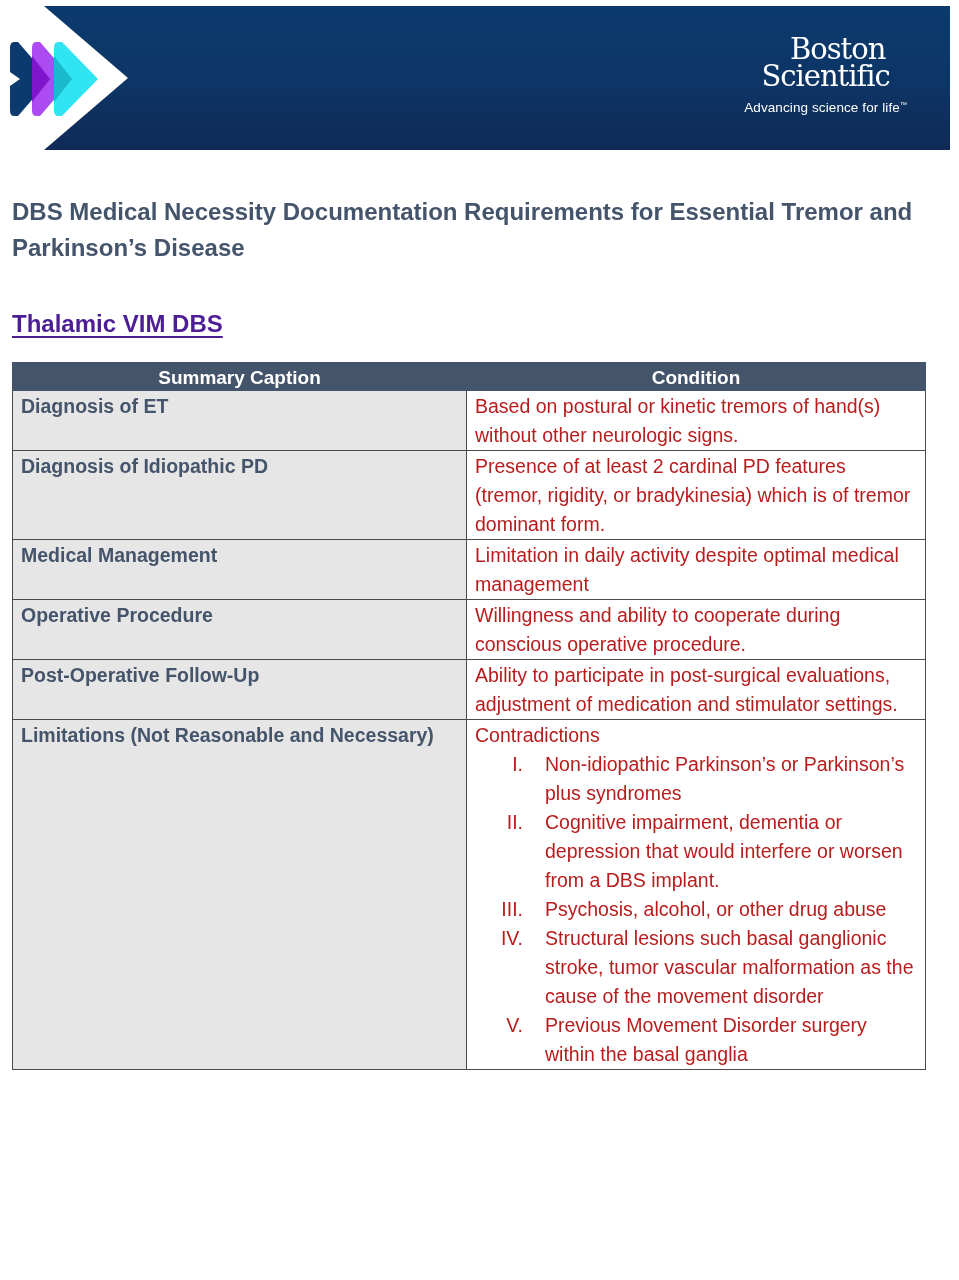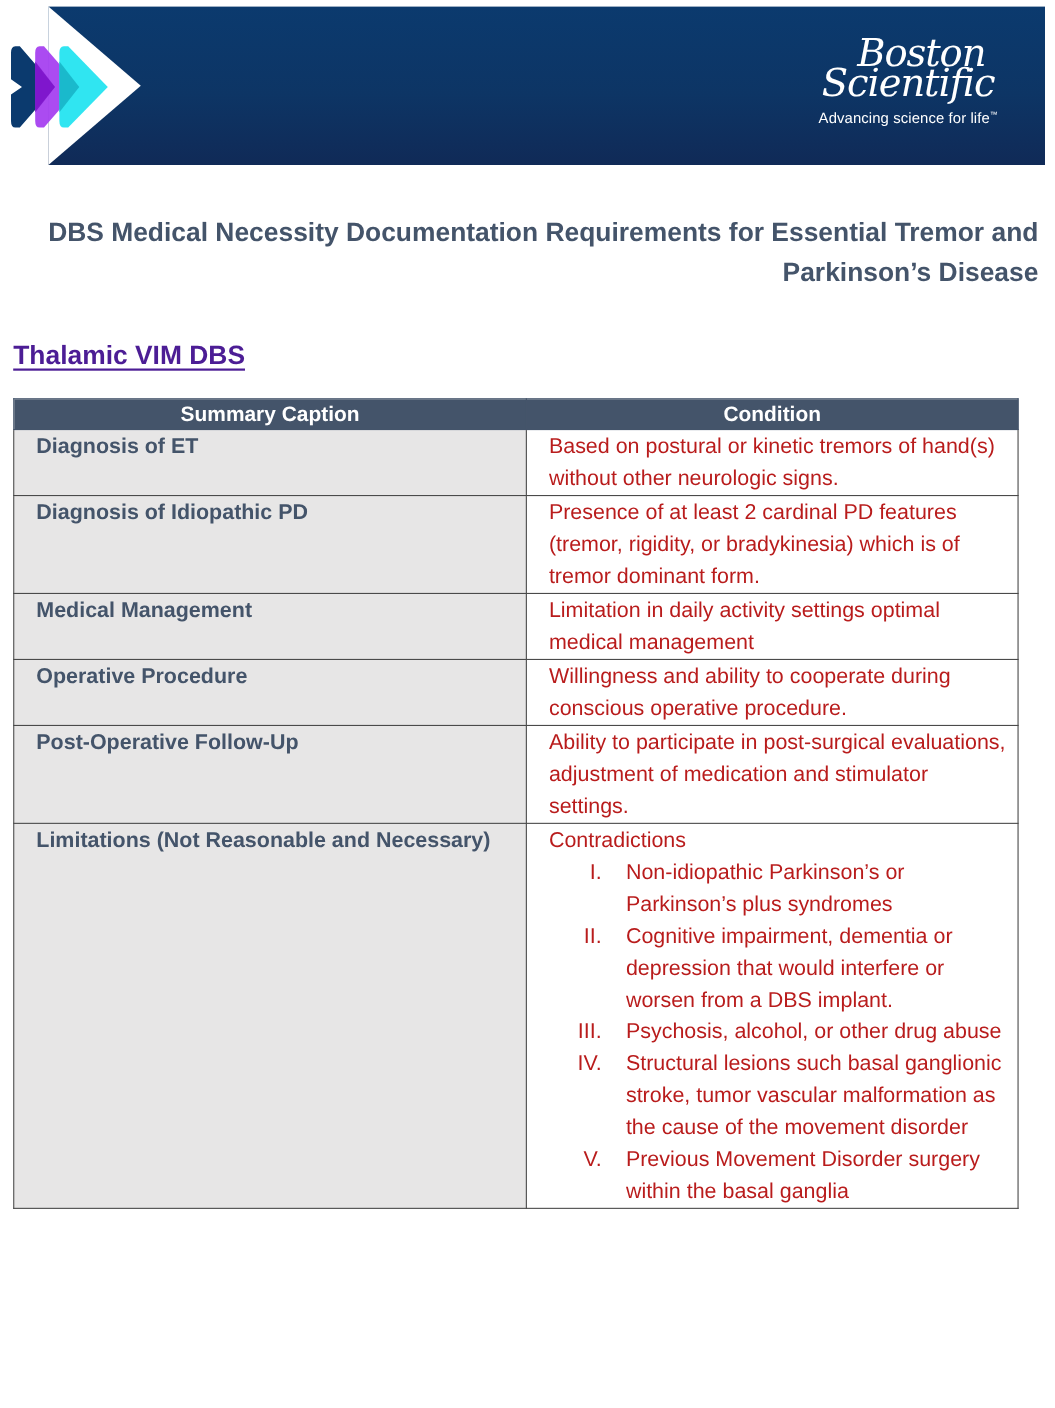--- a/index.html
+++ b/index.html
@@ -5,37 +5,37 @@
   html, body { margin: 0; padding: 0; background: #ffffff; }
   body { width: 959px; height: 1280px; position: relative; overflow: hidden;
          font-family: "Liberation Sans", sans-serif; color: #44546a; }
   .banner { position: absolute; left: 44px; top: 6px; width: 906px; height: 144px;
             background: linear-gradient(180deg, #0b3a6e 0%, #0d3565 55%, #102a57 100%); }
   .banner-notch { position: absolute; left: 0; top: 0; width: 0; height: 0;
             border-top: 72px solid transparent; border-bottom: 72px solid transparent;
             border-left: 84px solid #ffffff; }
   .chev-logo { position: absolute; left: 10px; top: 40px; width: 100px; height: 78px; }
   .brand { position: absolute; right: 52px; top: 36px; text-align: center; color: #ffffff; }
-  .brand-name { font-family: "DejaVu Serif", serif; font-size: 35px; line-height: 27px; letter-spacing: -1px; font-style: italic; }
+  .brand-name { font-family: "DejaVu Serif", serif; font-size: 29px; line-height: 27px; letter-spacing: -1px; }
   .brand-name div:first-child { padding-left: 24px; }
   .brand-tag { font-family: "Liberation Sans", sans-serif; font-size: 13.5px; margin-top: 10px; letter-spacing: 0.1px; }
   .brand-tag sup { font-size: 7px; }
 
-  .doc-title { position: absolute; left: 24px; top: 194px; width: 920px;
-               font-size: 24px; font-weight: bold; line-height: 36px; color: #44546a; text-align: right; }
+  .doc-title { position: absolute; left: 12px; top: 194px; width: 920px;
+               font-size: 24px; font-weight: bold; line-height: 36px; color: #44546a; }
   .section-title { position: absolute; left: 12px; top: 310px; font-size: 24px; font-weight: bold;
                    color: #4c1d95; text-decoration: underline; text-underline-offset: 4px; }
 
   table.req { position: absolute; left: 12px; top: 362px; width: 914px; border-collapse: collapse;
               font-size: 19.5px; line-height: 29px; }
   table.req th { background: #44546a; color: #ffffff; text-align: center; font-weight: bold;
                  padding: 2px 10px 0 10px; height: 25px; line-height: 25px; font-size: 19px;
                  border: 1px solid #44546a; }
   table.req th + th { border-left: 1px solid #5f6f85; margin-top: 13px; }
-  table.req td { border: 1.5px solid #4a4a4a; vertical-align: top; padding: 1px 10px 0 20px; }
+  table.req td { border: 1.5px solid #4a4a4a; vertical-align: top; padding: 1px 10px 0 8px; }
   table.req td.cap { width: 435px; background: #e7e6e6; font-weight: bold; color: #44546a; }
   table.req td.cond { background: #ffffff; color: #b91c1c; }
   ol.contra { list-style: none; margin: 0; padding: 0; }
   ol.contra li { display: flex; }
   ol.contra .num { width: 48px; text-align: right; padding-right: 22px; flex: none; }
   ol.contra .txt { flex: 1; }
 </style>
 </head>
 <body>
 
@@ -73,21 +73,21 @@
     <tr>
       <td class="cap">Diagnosis of ET</td>
       <td class="cond">Based on postural or kinetic tremors of hand(s) without other neurologic signs.</td>
     </tr>
     <tr>
       <td class="cap">Diagnosis of Idiopathic PD</td>
       <td class="cond">Presence of at least 2 cardinal PD features (tremor, rigidity, or bradykinesia) which is of tremor dominant form.</td>
     </tr>
     <tr>
       <td class="cap">Medical Management</td>
-      <td class="cond">Limitation in daily activity settings optimal medical management</td>
+      <td class="cond">Limitation in daily activity despite optimal medical management</td>
     </tr>
     <tr>
       <td class="cap">Operative Procedure</td>
       <td class="cond">Willingness and ability to cooperate during conscious operative procedure.</td>
     </tr>
     <tr>
       <td class="cap">Post-Operative Follow-Up</td>
       <td class="cond">Ability to participate in post-surgical evaluations, adjustment of medication and stimulator settings.</td>
     </tr>
     <tr>

